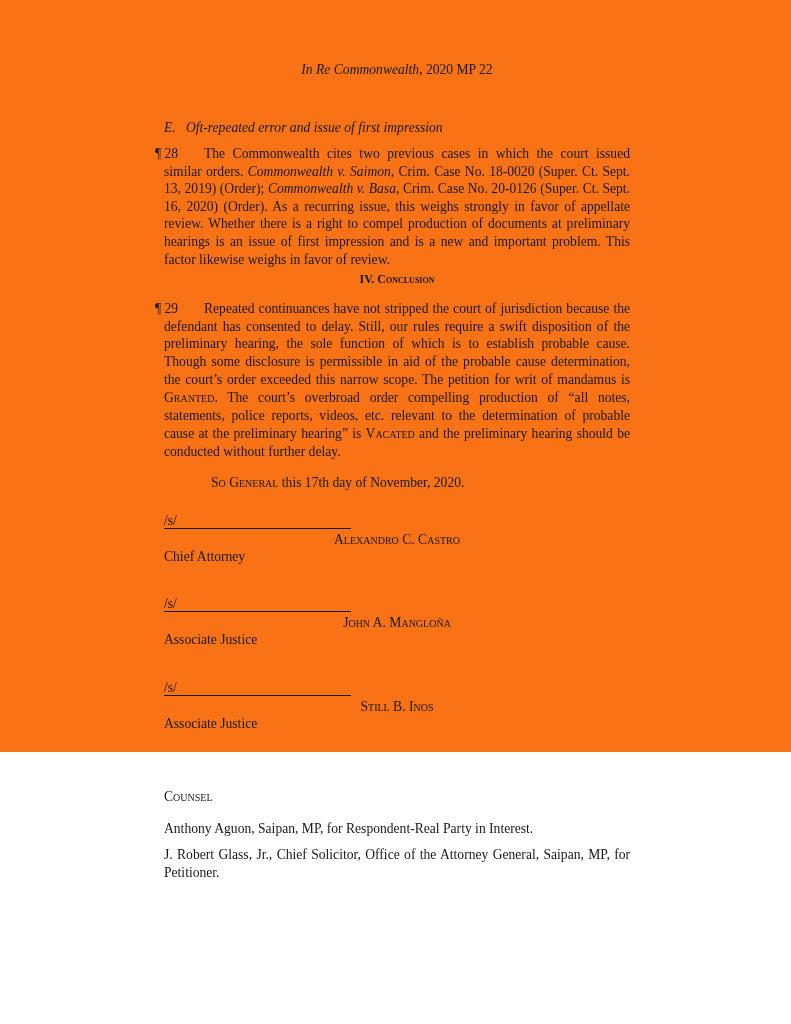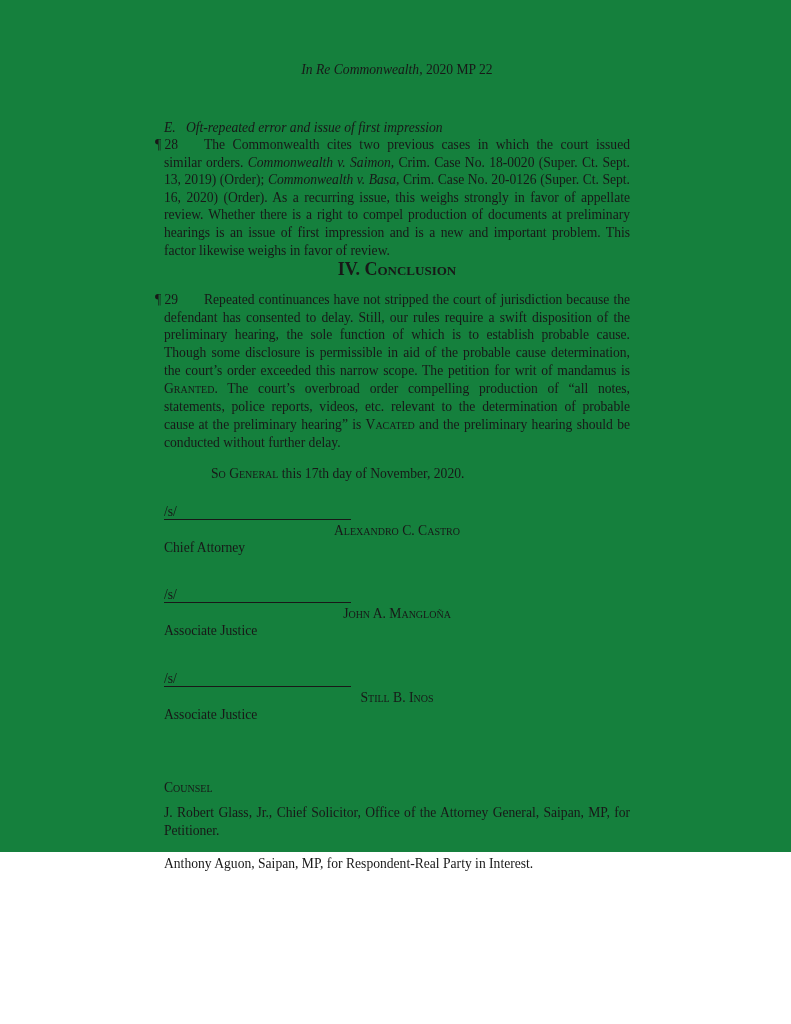--- a/index.html
+++ b/index.html
@@ -6,22 +6,22 @@
     margin: 0;
     padding: 0;
     background: #ffffff;
     width: 791px;
     height: 1024px;
     overflow: hidden;
   }
   .page {
     position: relative;
     width: 791px;
-    height: 852px;
-    background: #15803d;
+    height: 752px;
+    background: #f97316;
     color: #181818;
     font-family: "Liberation Serif", "DejaVu Serif", serif;
     font-size: 13.6px;
   }
   .content {
     margin-left: 164px;
     width: 466px;
     padding-top: 61px;
   }
   .running-header {
@@ -31,21 +31,21 @@
   .heading-e {
     text-align: left;
     margin-top: 41px;
     line-height: 17px;
   }
   .para {
     margin: 0;
     text-align: justify;
     line-height: 17.6px;
   }
-  .para-28 { margin-top: 0; }
+  .para-28 { margin-top: 9px; }
   .para-29 { margin-top: 11px; line-height: 17.9px; }
   .marker {
     display: inline-block;
     width: 49px;
     margin-left: -9px;
   }
   .heading-iv {
     text-align: center;
     margin-top: 2px;
     line-height: 17.5px;
@@ -77,21 +77,21 @@
   }
   .counsel-entry {
     margin: 0;
     text-align: justify;
     line-height: 17.8px;
   }
   .entry-1 { margin-top: 8px; }
   .entry-2 { margin-top: 15px; }
   .run-italic { font-style: italic; }
   .run-smallcaps { font-variant: small-caps; }
-  .run-bold-smallcaps { font-weight: bold; font-variant: small-caps; font-size: 18px; }
+  .run-bold-smallcaps { font-weight: bold; font-variant: small-caps; font-size: 12px; }
 </style>
 </head>
 <body>
 
 <div class="page">
   <div class="content">
 
     <div class="running-header"><span class="run-italic">In Re Commonwealth</span><span>, 2020 MP 22</span></div>
 
     <div class="heading-e"><span class="run-italic">E.&nbsp;&nbsp; Oft-repeated error and issue of first impression</span></div>
@@ -117,18 +117,18 @@
     </div>
 
     <div class="sig-block sig-3">
       <div class="sig-rule"><span>/s/</span></div>
       <div class="sig-name">Still B. Inos</div>
       <div class="sig-title">Associate Justice</div>
     </div>
 
     <div class="counsel-heading"><span class="run-smallcaps">Counsel</span></div>
 
+    <p class="counsel-entry entry-2">Anthony Aguon, Saipan, MP, for Respondent-Real Party in Interest.</p>
+
     <p class="counsel-entry entry-1">J. Robert Glass, Jr., Chief Solicitor, Office of the Attorney General, Saipan, MP, for Petitioner.</p>
-
-    <p class="counsel-entry entry-2">Anthony Aguon, Saipan, MP, for Respondent-Real Party in Interest.</p>
 
   </div>
 </div>
 
 </body></html>

